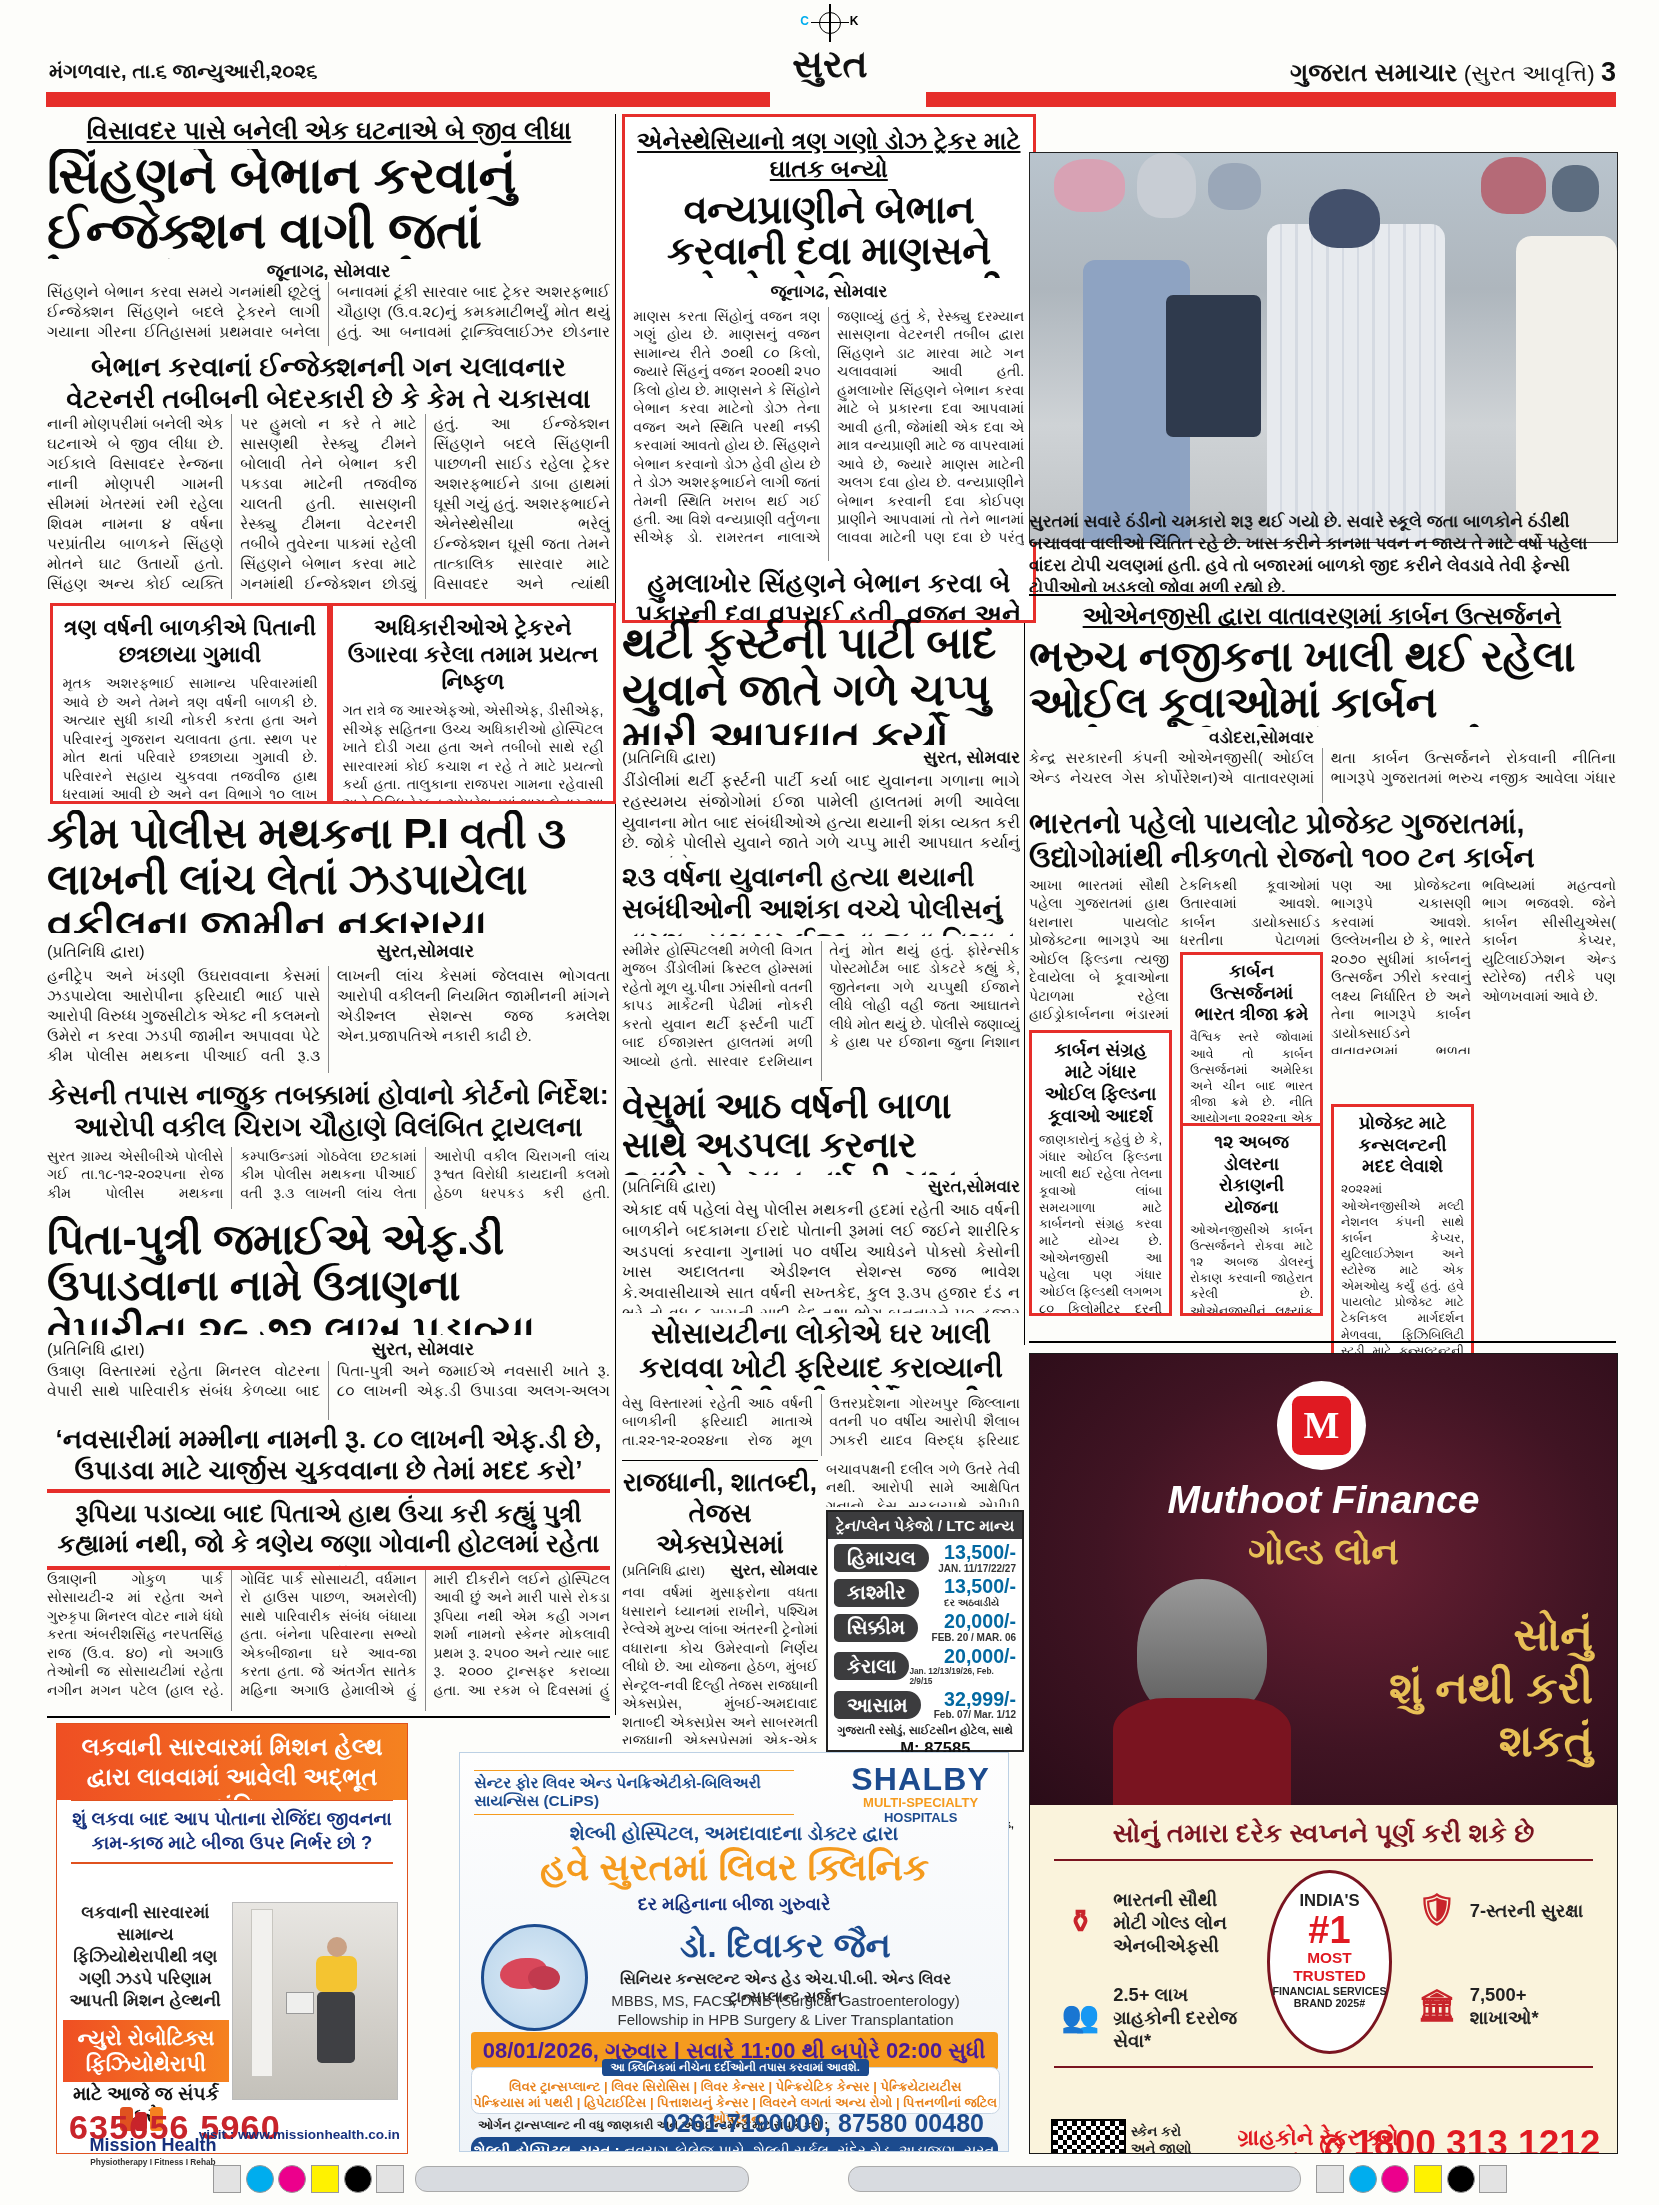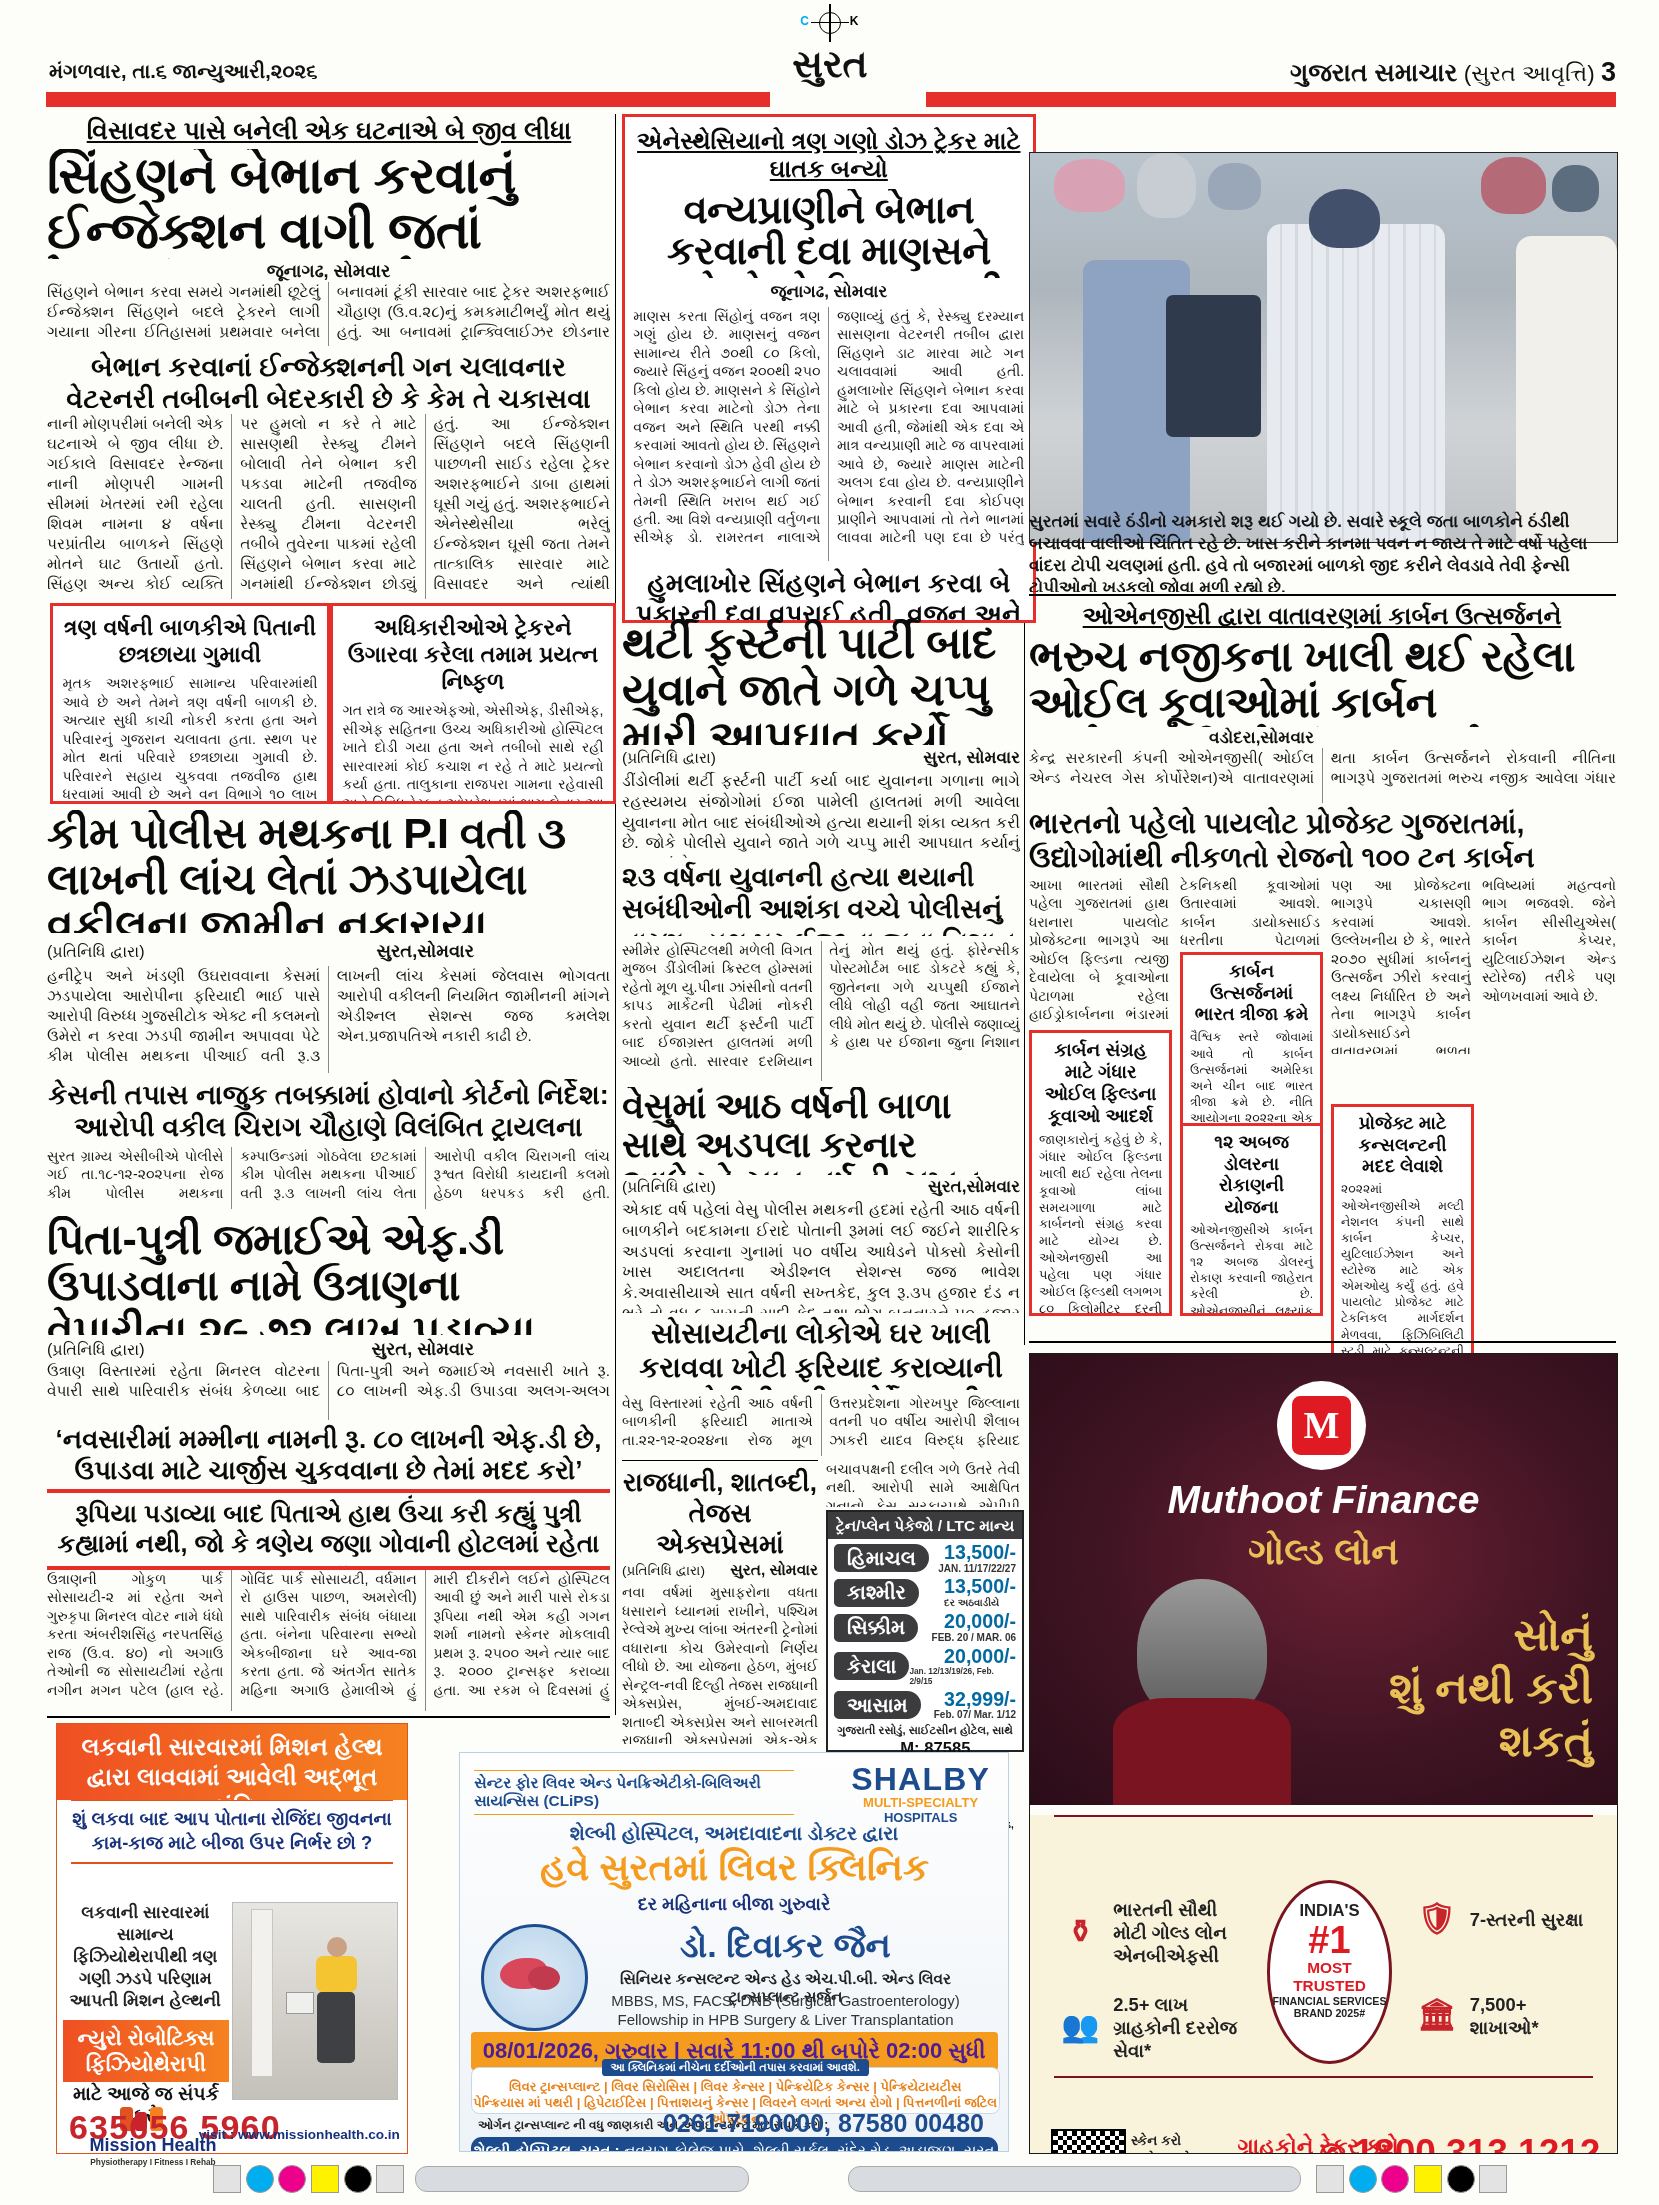--- a/index.html
+++ b/index.html
@@ -310,20 +310,21 @@
         <span style="position:absolute;left:71px;top:0;width:130px;height:142px;background:linear-gradient(180deg,#9a9a9a,#5c5c5c);border-radius:50% 50% 42% 42%;"></span>
         <span style="position:absolute;left:47px;top:119px;width:178px;height:107px;background:#7a1420;border-radius:30% 30% 0 0;"></span>
       </div>
       <div class="rt b gold" style="position:absolute;right:24px;top:255px;width:225px;font-size:44px;line-height:1.2;">
         <div>સોનું</div>
         <div>શું નથી કરી</div>
         <div>શકતું</div>
       </div>
     </div>
     <div class="cream" style="position:relative;width:100%;height:308px;">
+      <div class="ctr b" style="padding-top:13px;font-size:26px;color:#7a1420;">સોનું તમારા દરેક સ્વપ્નને પૂર્ણ કરી શકે છે</div>
       <div style="height:2.4px;background:#7a1420;margin:9.5px 24px 0;"></div>
       <div class="feat" style="position:absolute;left:28.5px;top:83px;width:196px;">
         <span class="ic">⚱</span>
         <span>ભારતની સૌથી મોટી ગોલ્ડ લોન એનબીએફસી</span>
       </div>
       <div class="feat" style="position:absolute;left:28.5px;top:178px;width:196px;">
         <span class="ic">👥</span>
         <span>2.5+ લાખ ગ્રાહકોની દરરોજ સેવા*</span>
       </div>
       <div class="abs ctr" style="left:237px;top:65px;width:119px;height:178px;border:3px solid #7a1420;border-radius:50%;background:#fff;">

